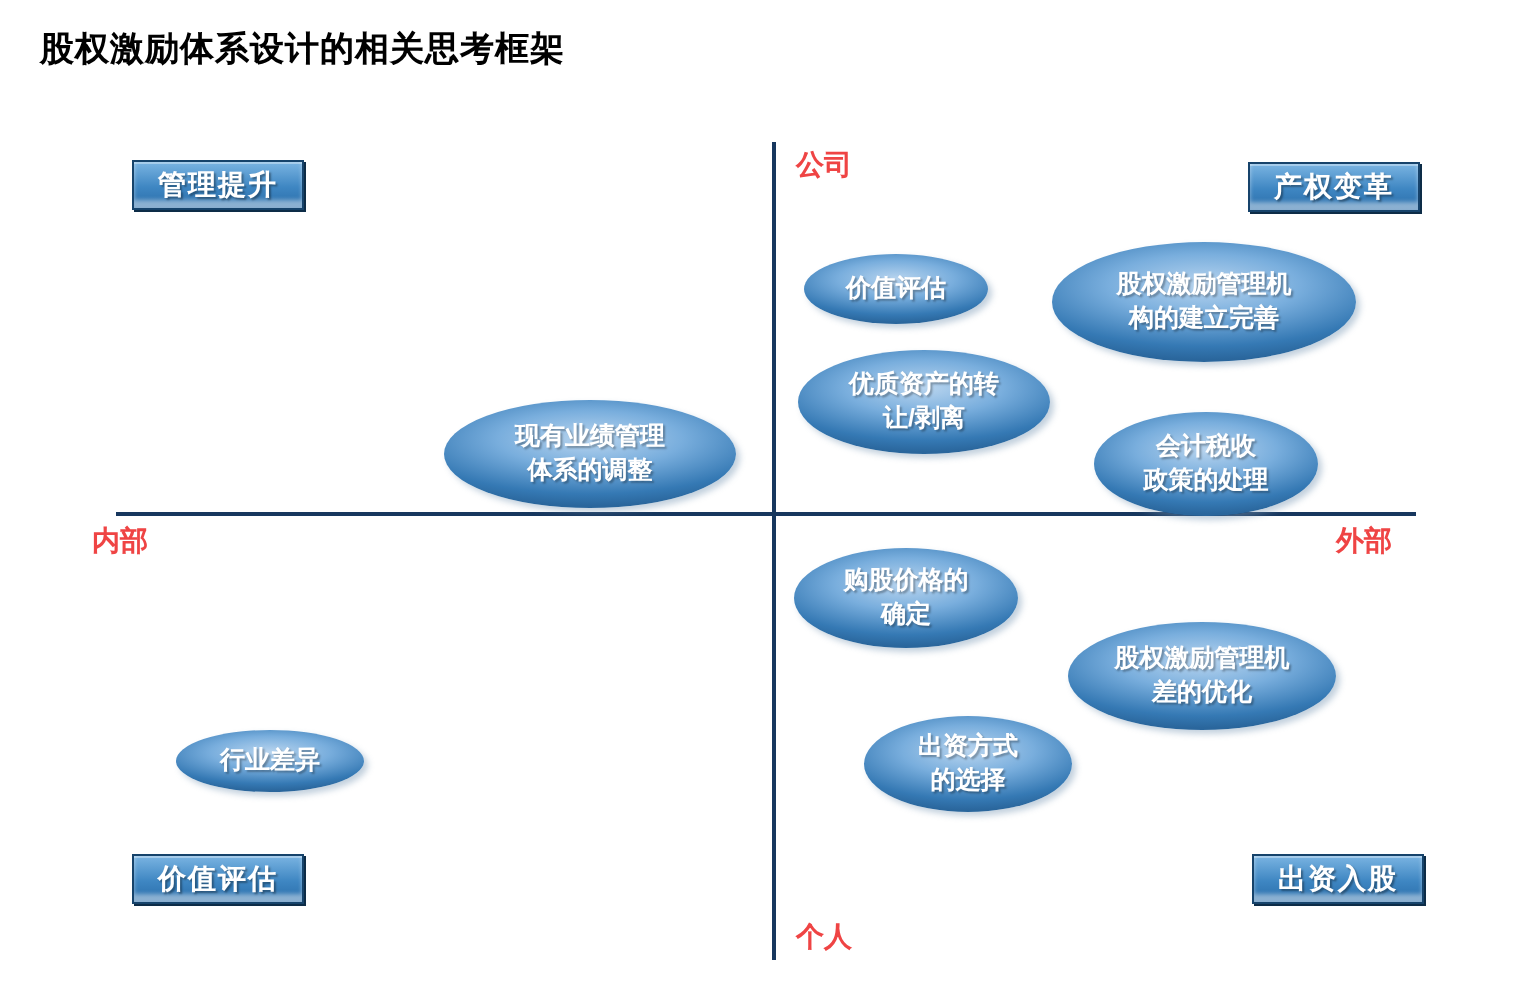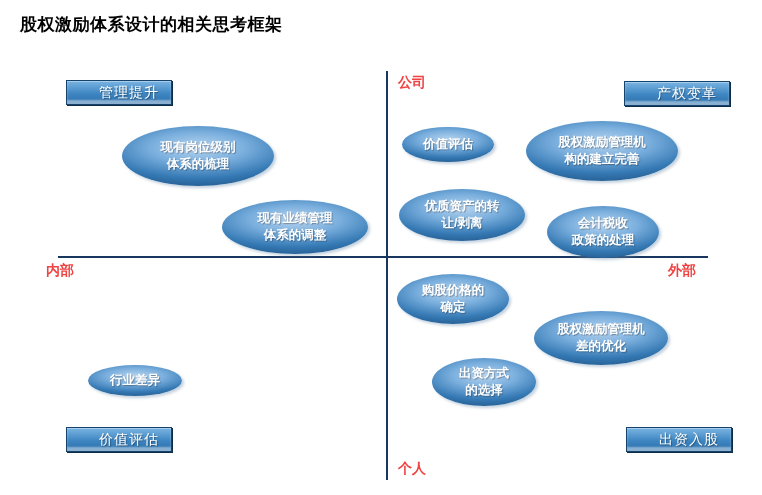--- a/index.html
+++ b/index.html
@@ -20,23 +20,22 @@
   .axis-label{
     position:absolute;font-size:14px;font-weight:bold;color:#ef4444;
     white-space:nowrap;
   }
   .corner-box{
     position:absolute;width:84px;height:23px;
     background:linear-gradient(180deg,#7ab4e2 0%,#3e86c2 55%,#2a6da9 100%);
     border:1px solid #16436b;
     box-shadow:inset 0 1px 0 rgba(255,255,255,0.35), inset 0 -4px 2px rgba(255,255,255,0.45), 1px 1px 0 #0d2c47;
     display:flex;align-items:center;justify-content:center;
-    color:#fff;font-size:14px;font-weight:normal;letter-spacing:1px;
+    color:#fff;font-size:14px;font-weight:bold;letter-spacing:1px;
     text-shadow:1px 1px 1px rgba(0,0,0,0.35);
-    padding-left:20px;
   }
   .bubble{
     position:absolute;border-radius:50%;
     background:radial-gradient(ellipse 75% 62% at 50% 36%, #b9d5ef 0%, #79aedd 42%, #3579b4 82%, #2a669c 100%);
     box-shadow:2px 2px 3px rgba(120,150,180,0.45);
     display:flex;align-items:center;justify-content:center;text-align:center;
     color:#fff;font-size:12.5px;font-weight:bold;line-height:1.35;
     white-space:pre-line;
     text-shadow:1px 1px 1px rgba(0,0,0,0.3);
   }
@@ -54,29 +53,27 @@
   <div class="axis-label" style="left:398px;top:74px;">公司</div>
   <div class="axis-label" style="left:398px;top:460px;">个人</div>
   <div class="axis-label" style="left:46px;top:262px;text-align:center;">内部</div>
   <div class="axis-label" style="left:668px;top:262px;text-align:right;">外部</div>
 
   <div class="corner-box" style="left:66px;top:80px;">管理提升</div>
   <div class="corner-box" style="left:624px;top:81px;">产权变革</div>
   <div class="corner-box" style="left:66px;top:427px;">价值评估</div>
   <div class="corner-box" style="left:626px;top:427px;">出资入股</div>
 
-  <div class="bubble" style="left:122px;top:126px;width:152px;height:60px;">现有岗位级别
-体系的梳理</div>
   <div class="bubble" style="left:222px;top:200px;width:146px;height:54px;">现有业绩管理
 体系的调整</div>
 
   <div class="bubble" style="left:402px;top:127px;width:92px;height:35px;">价值评估</div>
   <div class="bubble" style="left:526px;top:121px;width:152px;height:60px;">股权激励管理机
 构的建立完善</div>
-  <div class="bubble" style="left:399px;top:189px;width:126px;height:52px;">优质资产的转
+  <div class="bubble" style="left:399px;top:175px;width:126px;height:52px;">优质资产的转
 让/剥离</div>
   <div class="bubble" style="left:547px;top:206px;width:112px;height:52px;">会计税收
 政策的处理</div>
 
   <div class="bubble" style="left:88px;top:365px;width:94px;height:31px;">行业差异</div>
 
   <div class="bubble" style="left:397px;top:274px;width:112px;height:50px;">购股价格的
 确定</div>
   <div class="bubble" style="left:534px;top:311px;width:134px;height:54px;">股权激励管理机
 差的优化</div>

